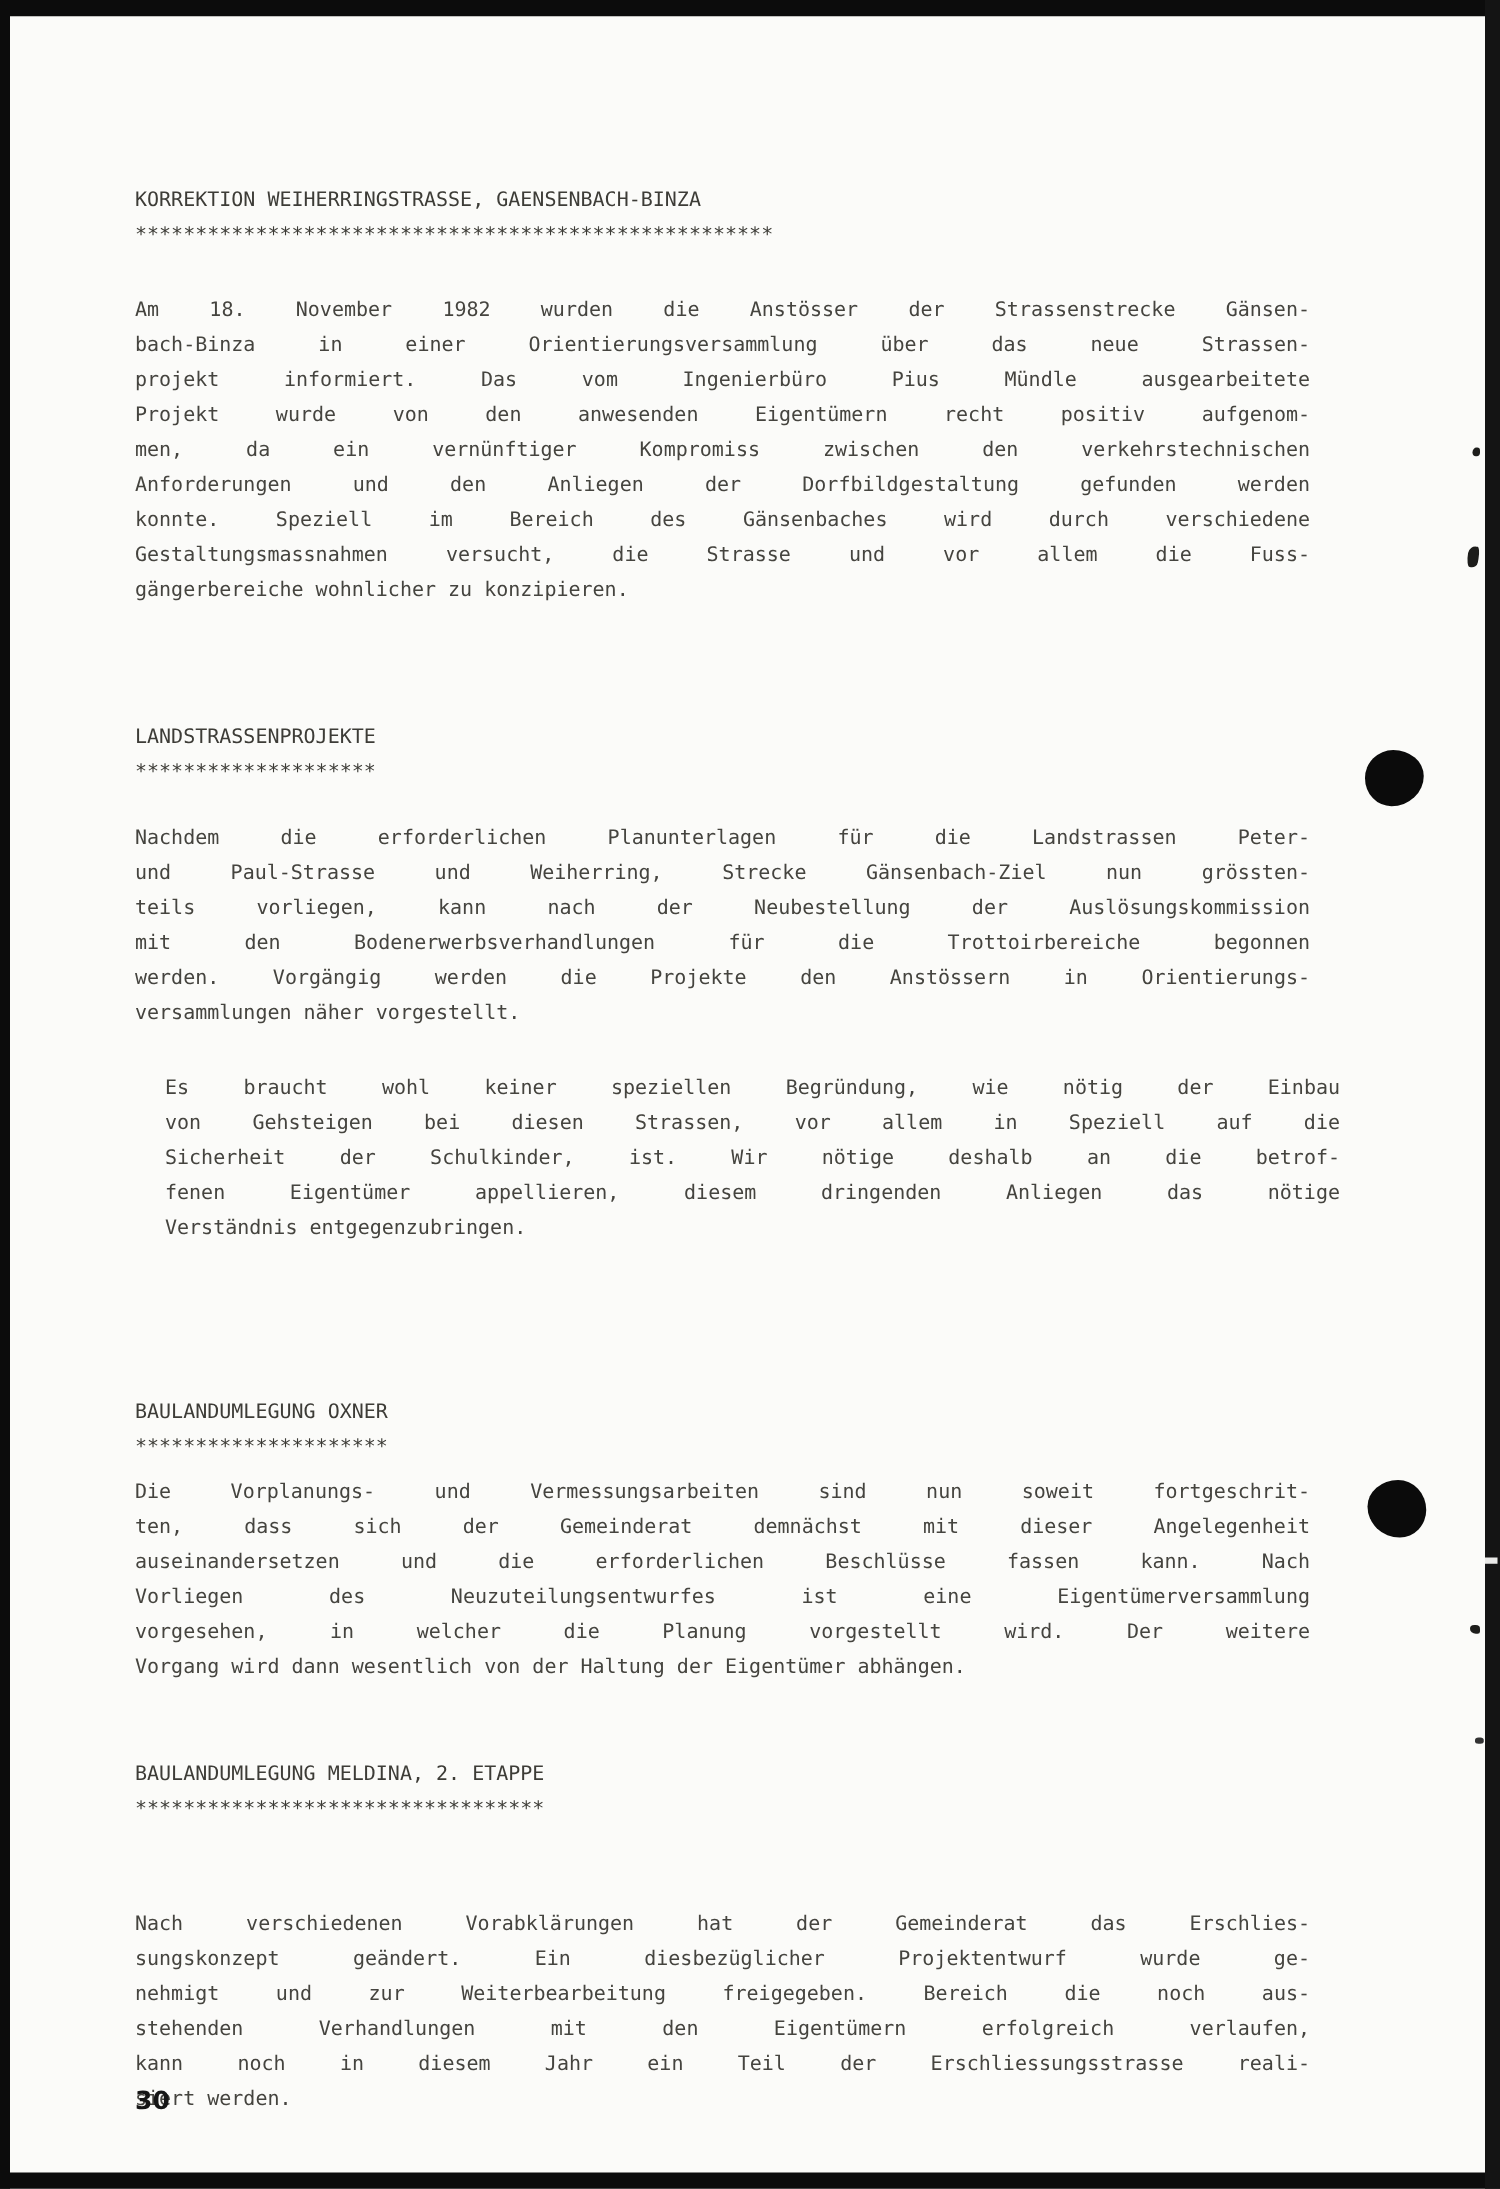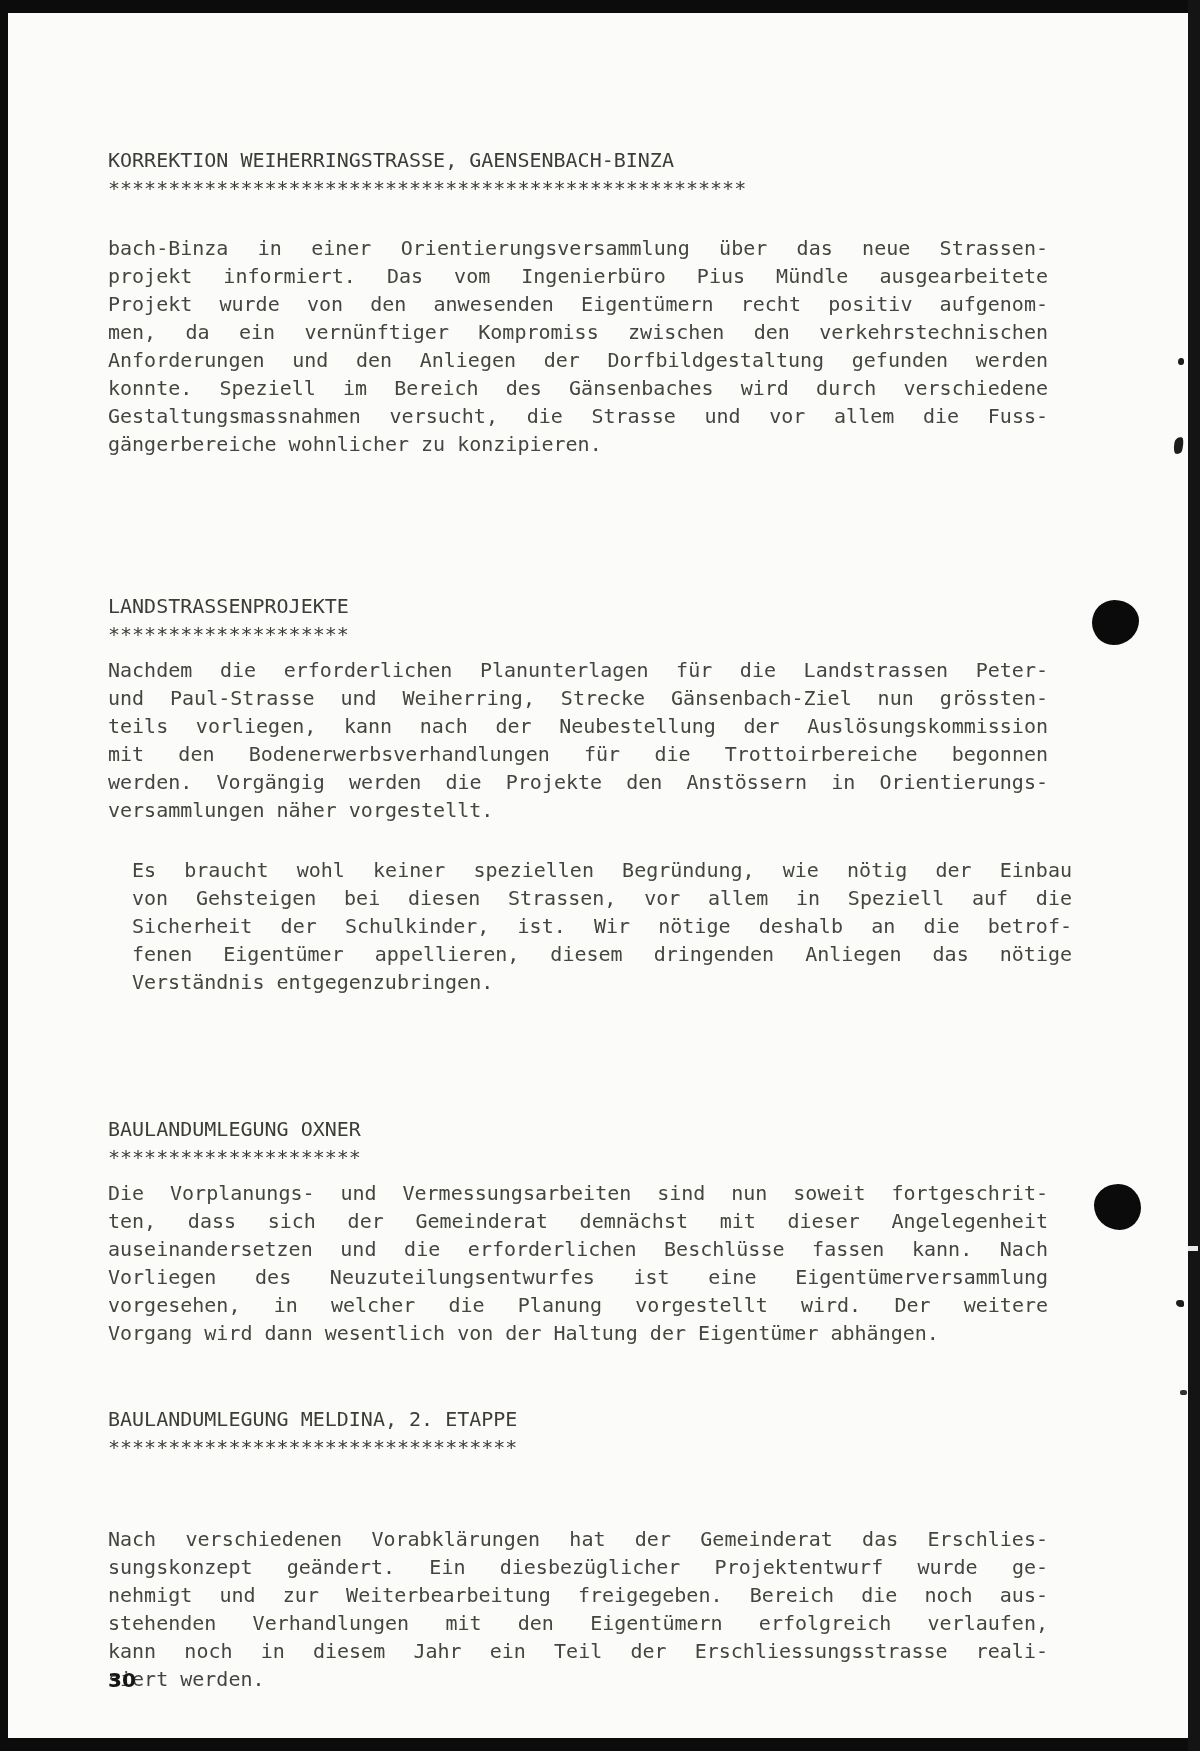--- a/index.html
+++ b/index.html
@@ -13,21 +13,21 @@
   
   .bar { position: absolute; background: #0c0c0c; }
   .bar-top    { left: 0; top: 0; width: 1200px; height: 13px; }
   .bar-left   { left: 0; top: 0; width: 8px; height: 1751px; }
   .bar-bottom { left: 0; top: 1738px; width: 1200px; height: 13px; }
   .bar-right  { left: 1188px; top: 0; width: 12px; height: 1751px; background: #141414; }
   .scratch    { position: absolute; left: 1188px; top: 1246px; width: 10px; height: 5px; background: #e9e9e7; }
 
   
   .doc { position: absolute; left: 108px; top: 0; width: 940px; color: #45443f; }
-  .sec-heading, .para { position: absolute; left: 0; width: 940px; font-size: 20px; }
+  .sec-heading, .para { position: absolute; left: 0; width: 940px; font-size: 16px; }
   .hline { height: 28px; line-height: 28px; color: #3d3c37; white-space: pre; }
   .pline {
     height: 28px; line-height: 28px;
     text-align: justify; text-align-last: justify;
   }
   .pline-last { text-align-last: left; }
 
   .pagenum {
     position: absolute; left: 108px; top: 1668px;
     font-family: "DejaVu Sans", "Liberation Sans", sans-serif;
@@ -51,30 +51,31 @@
 <body>
 
 <div class="scan">
 
   <div class="doc" id="doc">
       <div class="sec-heading" style="top: 146px;">
         <div class="hline">KORREKTION WEIHERRINGSTRASSE, GAENSENBACH-BINZA</div>
         <div class="hline">*****************************************************</div>
       </div>
       <div class="para" style="top: 234px;">
+        <div class="pline">Am 18. November 1982 wurden die Anstösser der Strassenstrecke Gänsen-</div>
         <div class="pline">bach-Binza in einer Orientierungsversammlung über das neue Strassen-</div>
         <div class="pline">projekt informiert. Das vom Ingenierbüro Pius Mündle ausgearbeitete</div>
         <div class="pline">Projekt wurde von den anwesenden Eigentümern recht positiv aufgenom-</div>
         <div class="pline">men, da ein vernünftiger Kompromiss zwischen den verkehrstechnischen</div>
         <div class="pline">Anforderungen und den Anliegen der Dorfbildgestaltung gefunden werden</div>
         <div class="pline">konnte. Speziell im Bereich des Gänsenbaches wird durch verschiedene</div>
         <div class="pline">Gestaltungsmassnahmen versucht, die Strasse und vor allem die Fuss-</div>
         <div class="pline pline-last">gängerbereiche wohnlicher zu konzipieren.</div>
       </div>
-      <div class="sec-heading" style="top: 575px; margin-top: 17px;">
+      <div class="sec-heading" style="top: 575px;">
         <div class="hline">LANDSTRASSENPROJEKTE</div>
         <div class="hline">********************</div>
       </div>
       <div class="para" style="top: 656px;">
         <div class="pline">Nachdem die erforderlichen Planunterlagen für die Landstrassen Peter-</div>
         <div class="pline">und Paul-Strasse und Weiherring, Strecke Gänsenbach-Ziel nun grössten-</div>
         <div class="pline">teils vorliegen, kann nach der Neubestellung der Auslösungskommission</div>
         <div class="pline">mit den Bodenerwerbsverhandlungen für die Trottoirbereiche begonnen</div>
         <div class="pline">werden. Vorgängig werden die Projekte den Anstössern in Orientierungs-</div>
         <div class="pline pline-last">versammlungen näher vorgestellt.</div>

